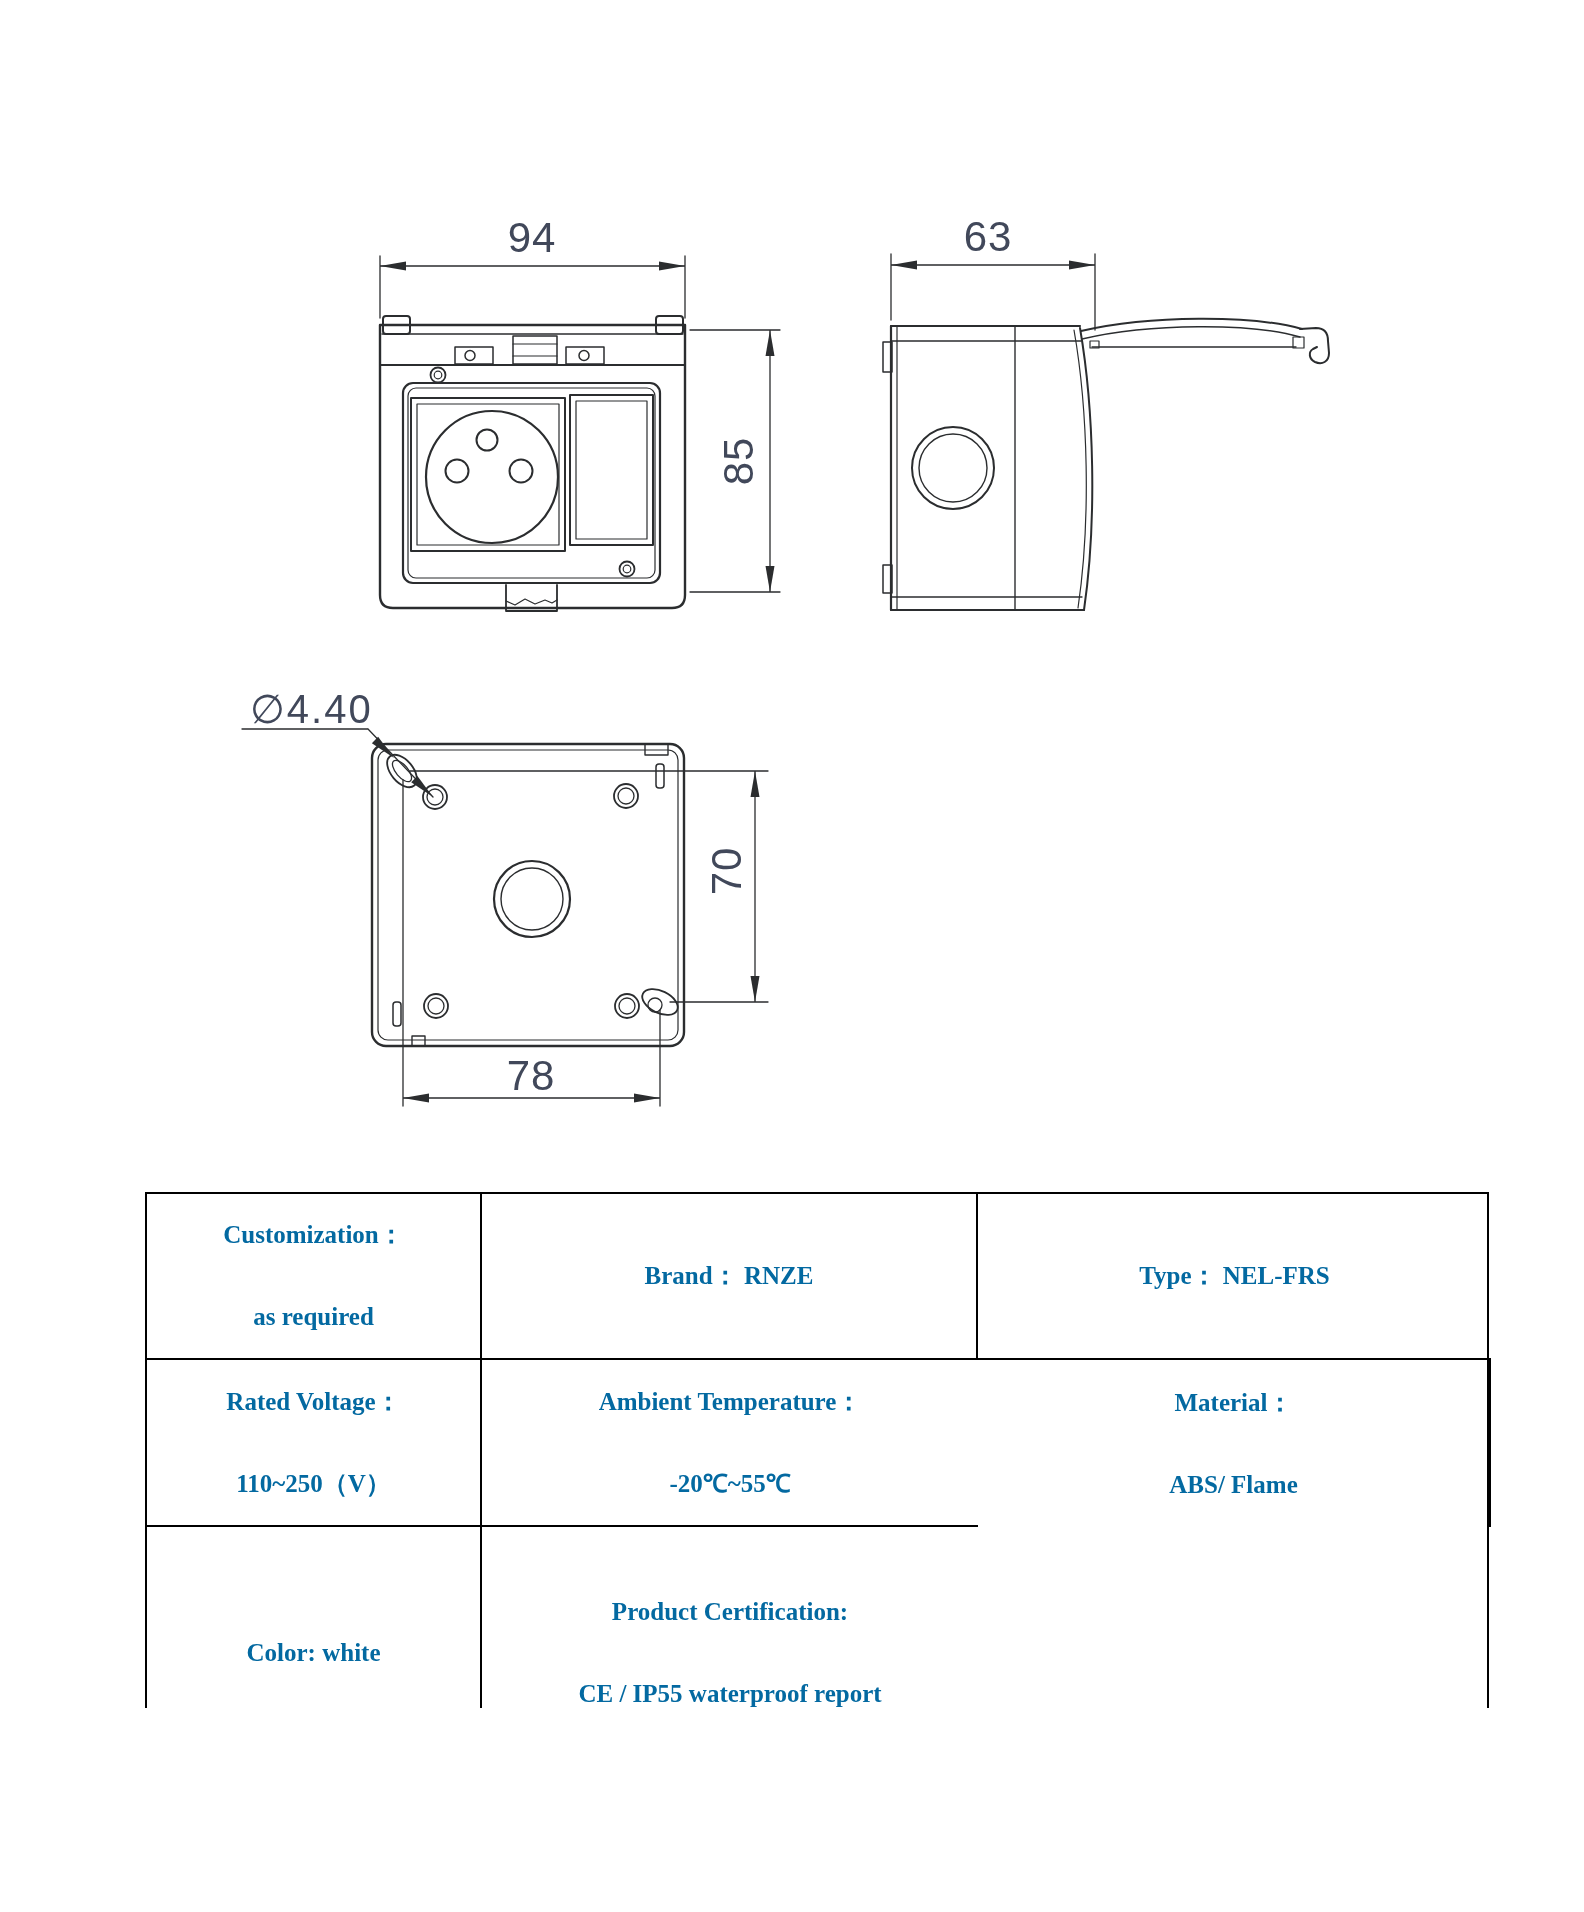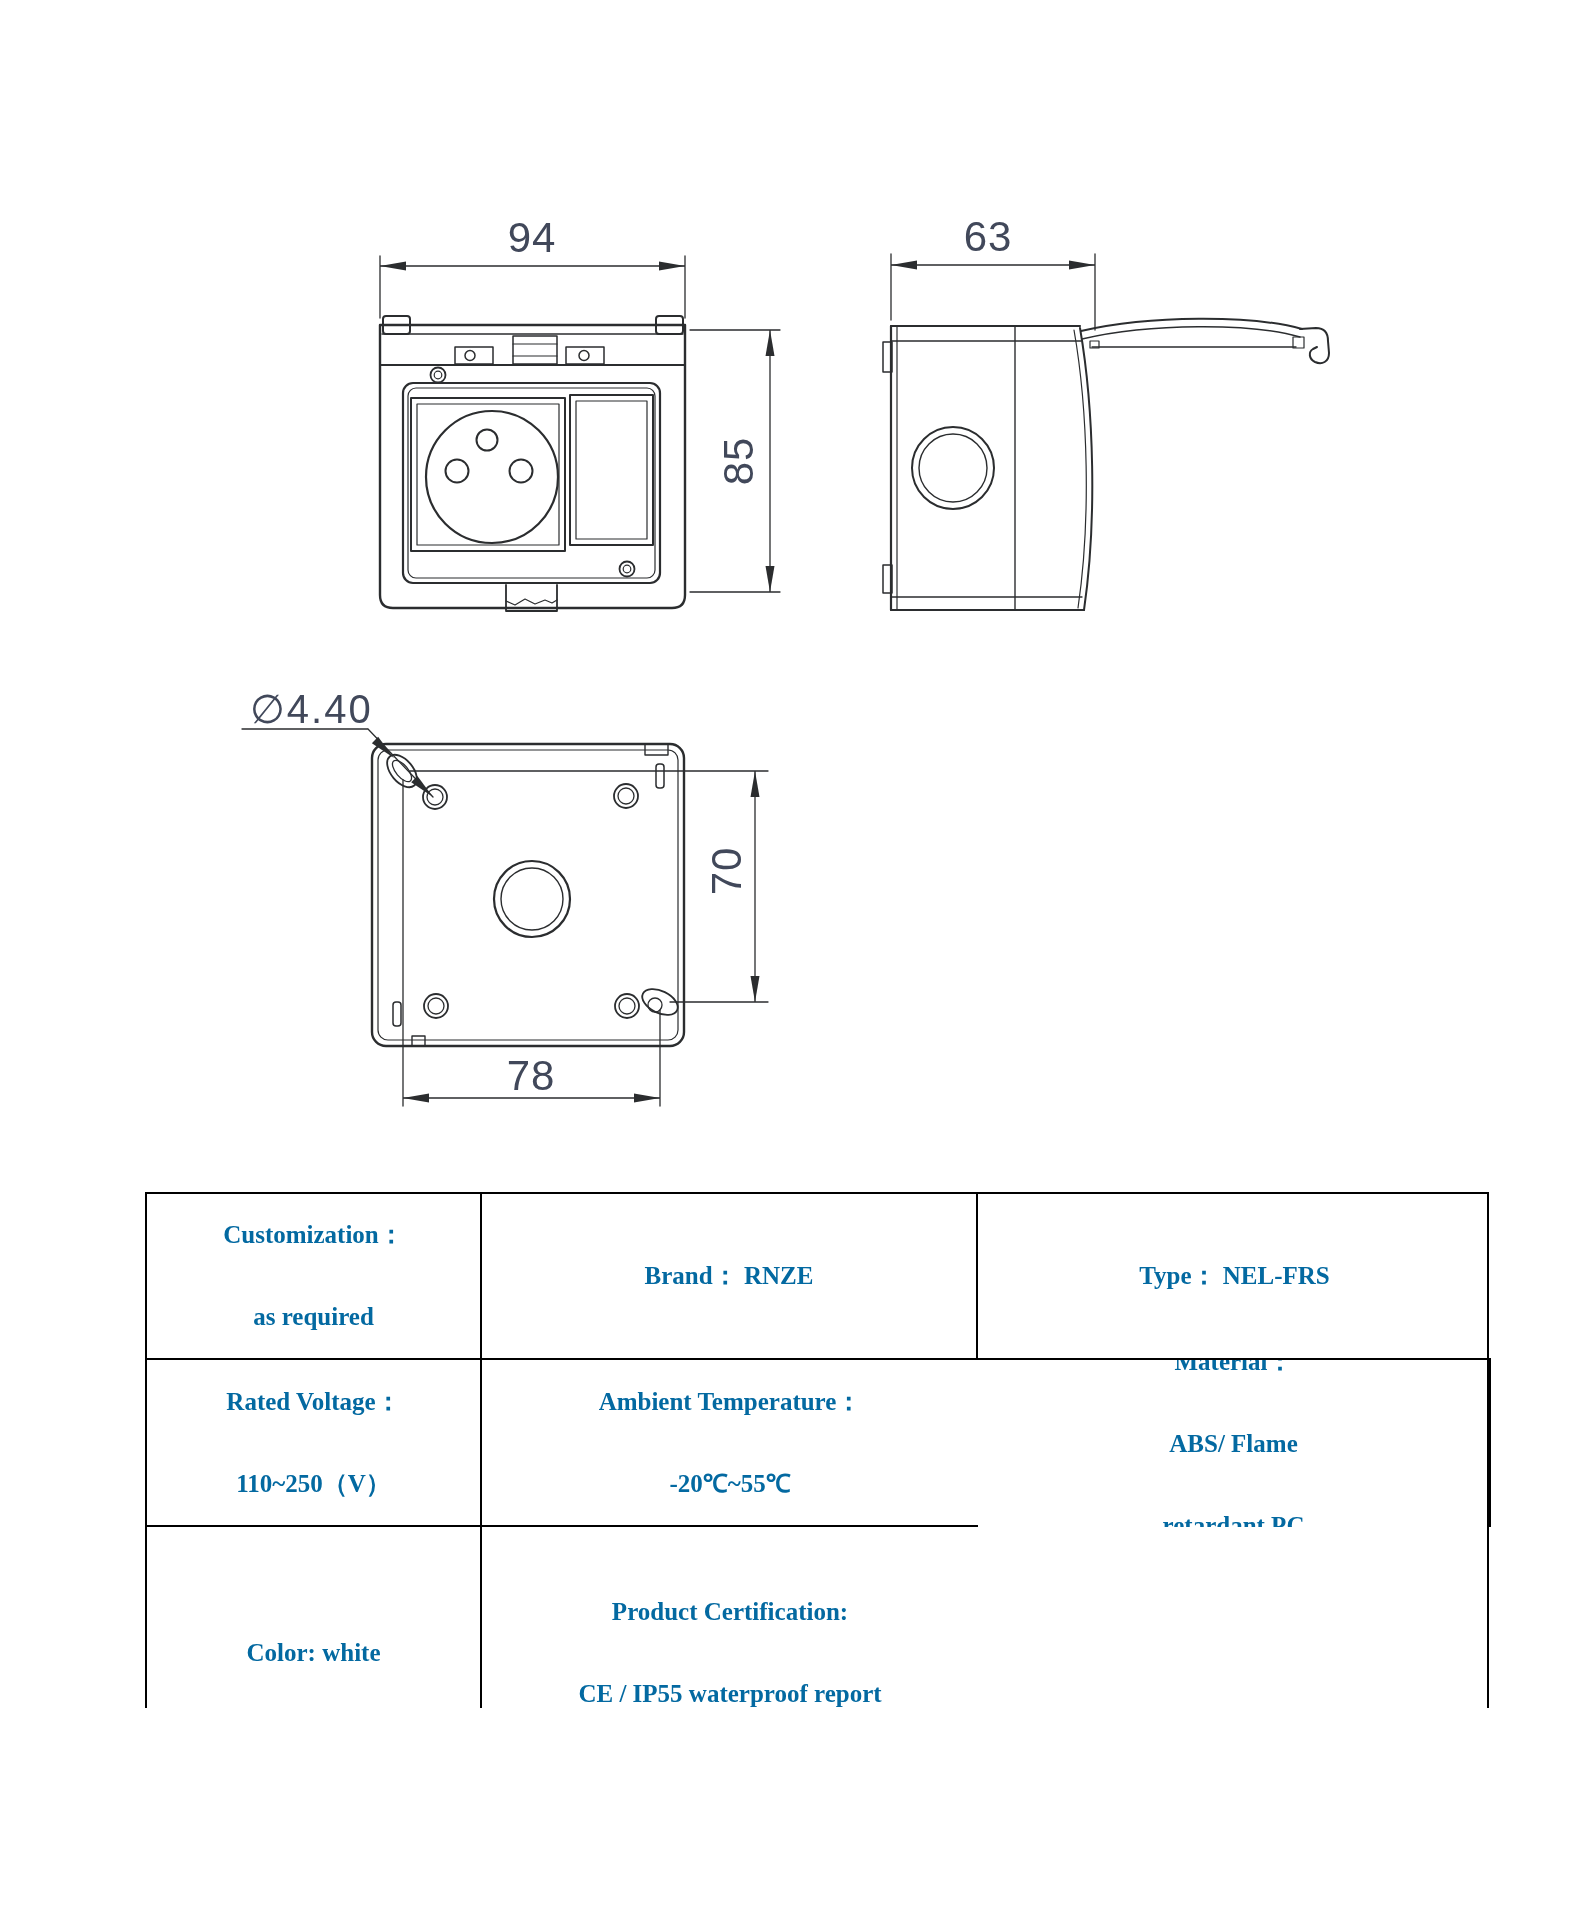--- a/index.html
+++ b/index.html
@@ -171,21 +171,20 @@
       <div class="cell-line">110~250（V）</div>
     </div>
     <div class="spec-cell last-col">
       <div class="cell-line">Ambient Temperature：</div>
       <div class="cell-line">-20℃~55℃</div>
     </div>
 
     <div class="spec-cell last-row">
       <div class="cell-line">Material：</div>
       <div class="cell-line">ABS/ Flame</div>
-      <div class="cell-line">retardant PC</div>
     </div>
     <div class="spec-cell last-row">
       <div class="cell-line">Color: white</div>
     </div>
     <div class="spec-cell last-col last-row">
       <div class="cell-line">Product Certification:</div>
       <div class="cell-line">CE / IP55 waterproof report</div>
     </div>
   </div>
 

